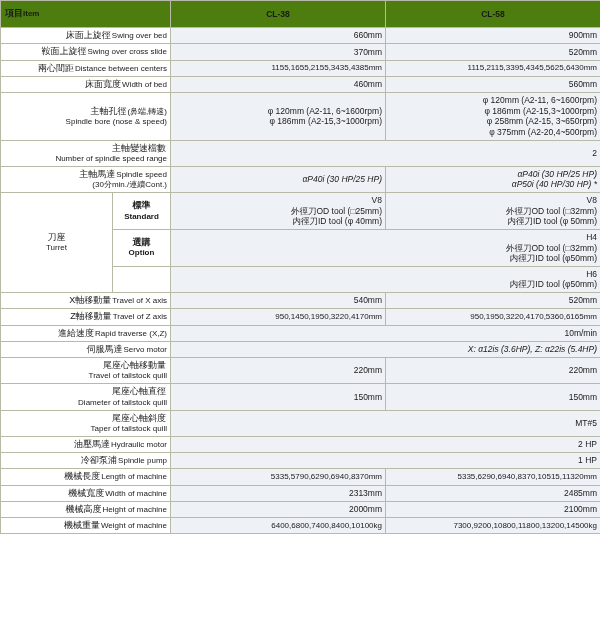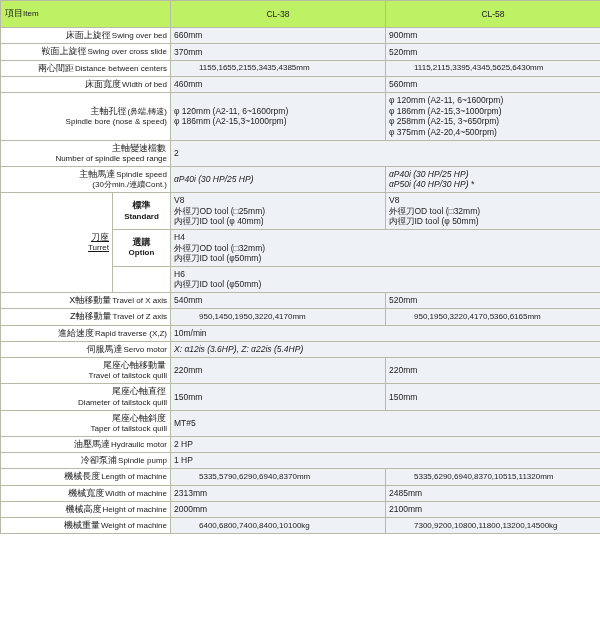--- a/index.html
+++ b/index.html
@@ -24,22 +24,22 @@
     line-height: 1.25;
     padding: 2px 3px;
   }
   
   col.c-label { width: 112px; }
   col.c-sub   { width: 58px; }
   col.c-a     { width: 215px; }
   col.c-b     { width: 215px; }
 
   .hdr td {
-    background: #bef264;
-    font-weight: normal;
+    background: #4d7c0f;
+    font-weight: bold;
     font-size: 9.5px;
     height: 22px;
     margin-top: 44px;
   }
   .hdr td.item {
     text-align: left;
     padding-left: 4px;
   }
   .hdr td.model {
     text-align: center;
@@ -51,29 +51,29 @@
   }
   td.sub {
     background: #ffffff;
     text-align: center;
     font-size: 8px;
     line-height: 1.2;
     font-weight: bold;
   }
   td.val {
     background: #eef1f5;
-    text-align: left;
+    text-align: right;
   }
   td.val.narrow { font-size: 8px; padding-left: 28px; }
   .cn { font-size: 9px; }
   .en { font-size: 8px; }
   .label .cn { margin-right: 1px; }
   .two-line { display: block; }
   .ital { font-style: italic; }
-  .turret-label { vertical-align: middle; text-align: right; padding-left: 3px; text-decoration: underline; }
+  .turret-label { vertical-align: middle; text-align: center; padding-left: 3px; }
 </style>
 </head>
 <body>
 
 <table class="spec">
   <colgroup>
     <col class="c-label">
     <col class="c-sub">
     <col class="c-a">
     <col class="c-b">

